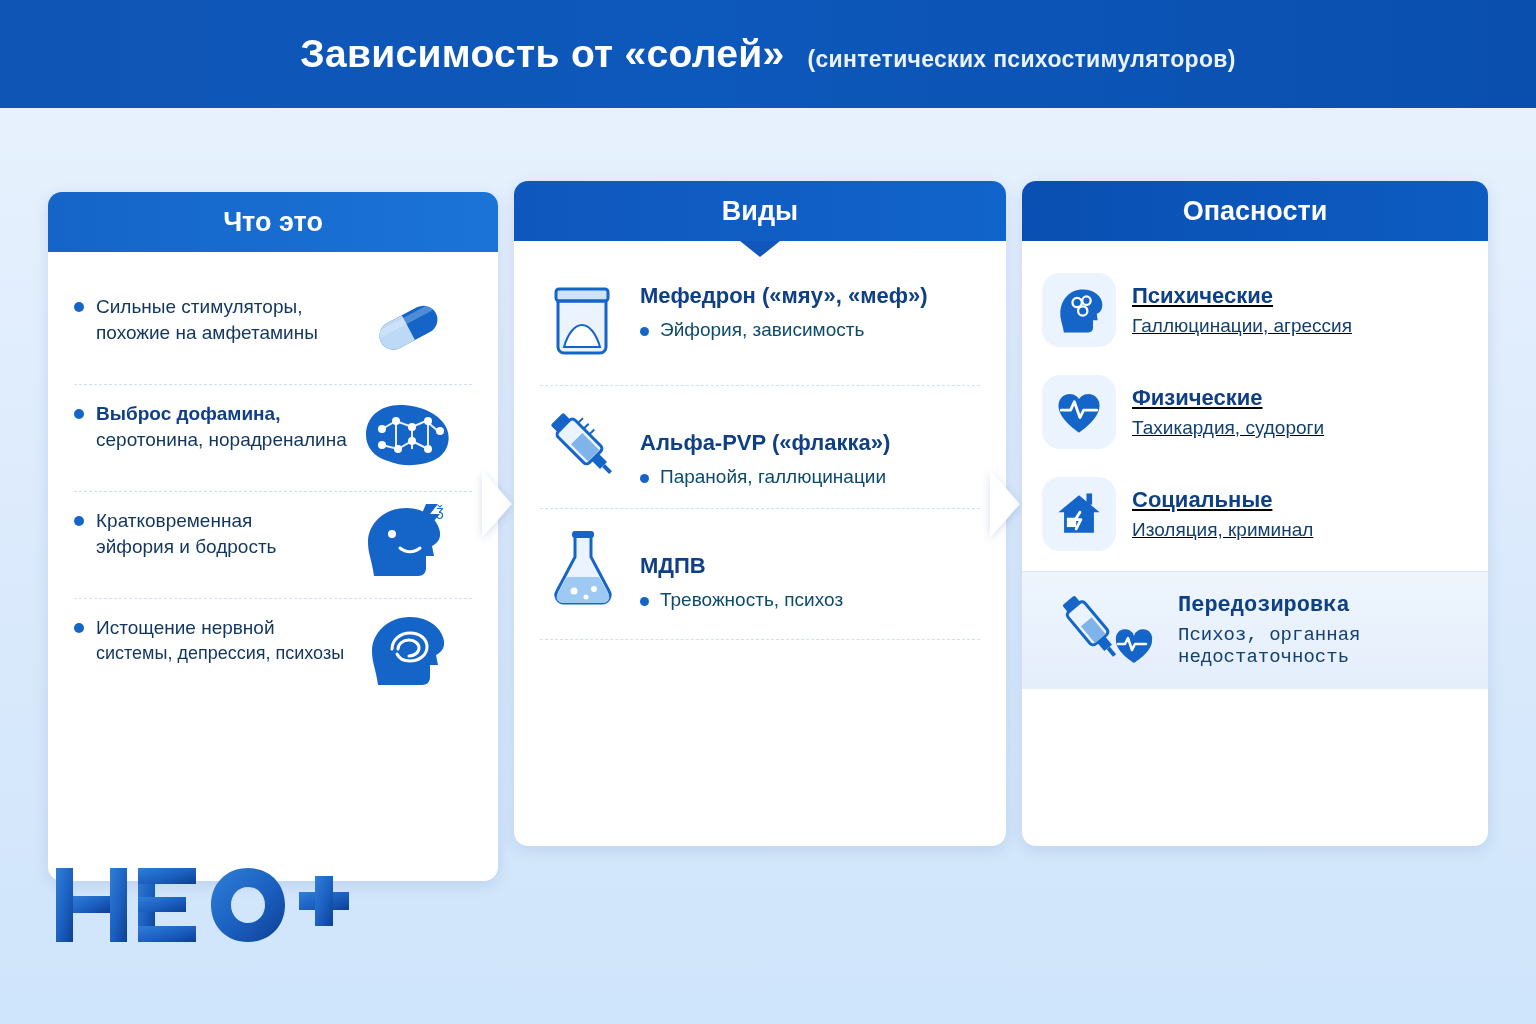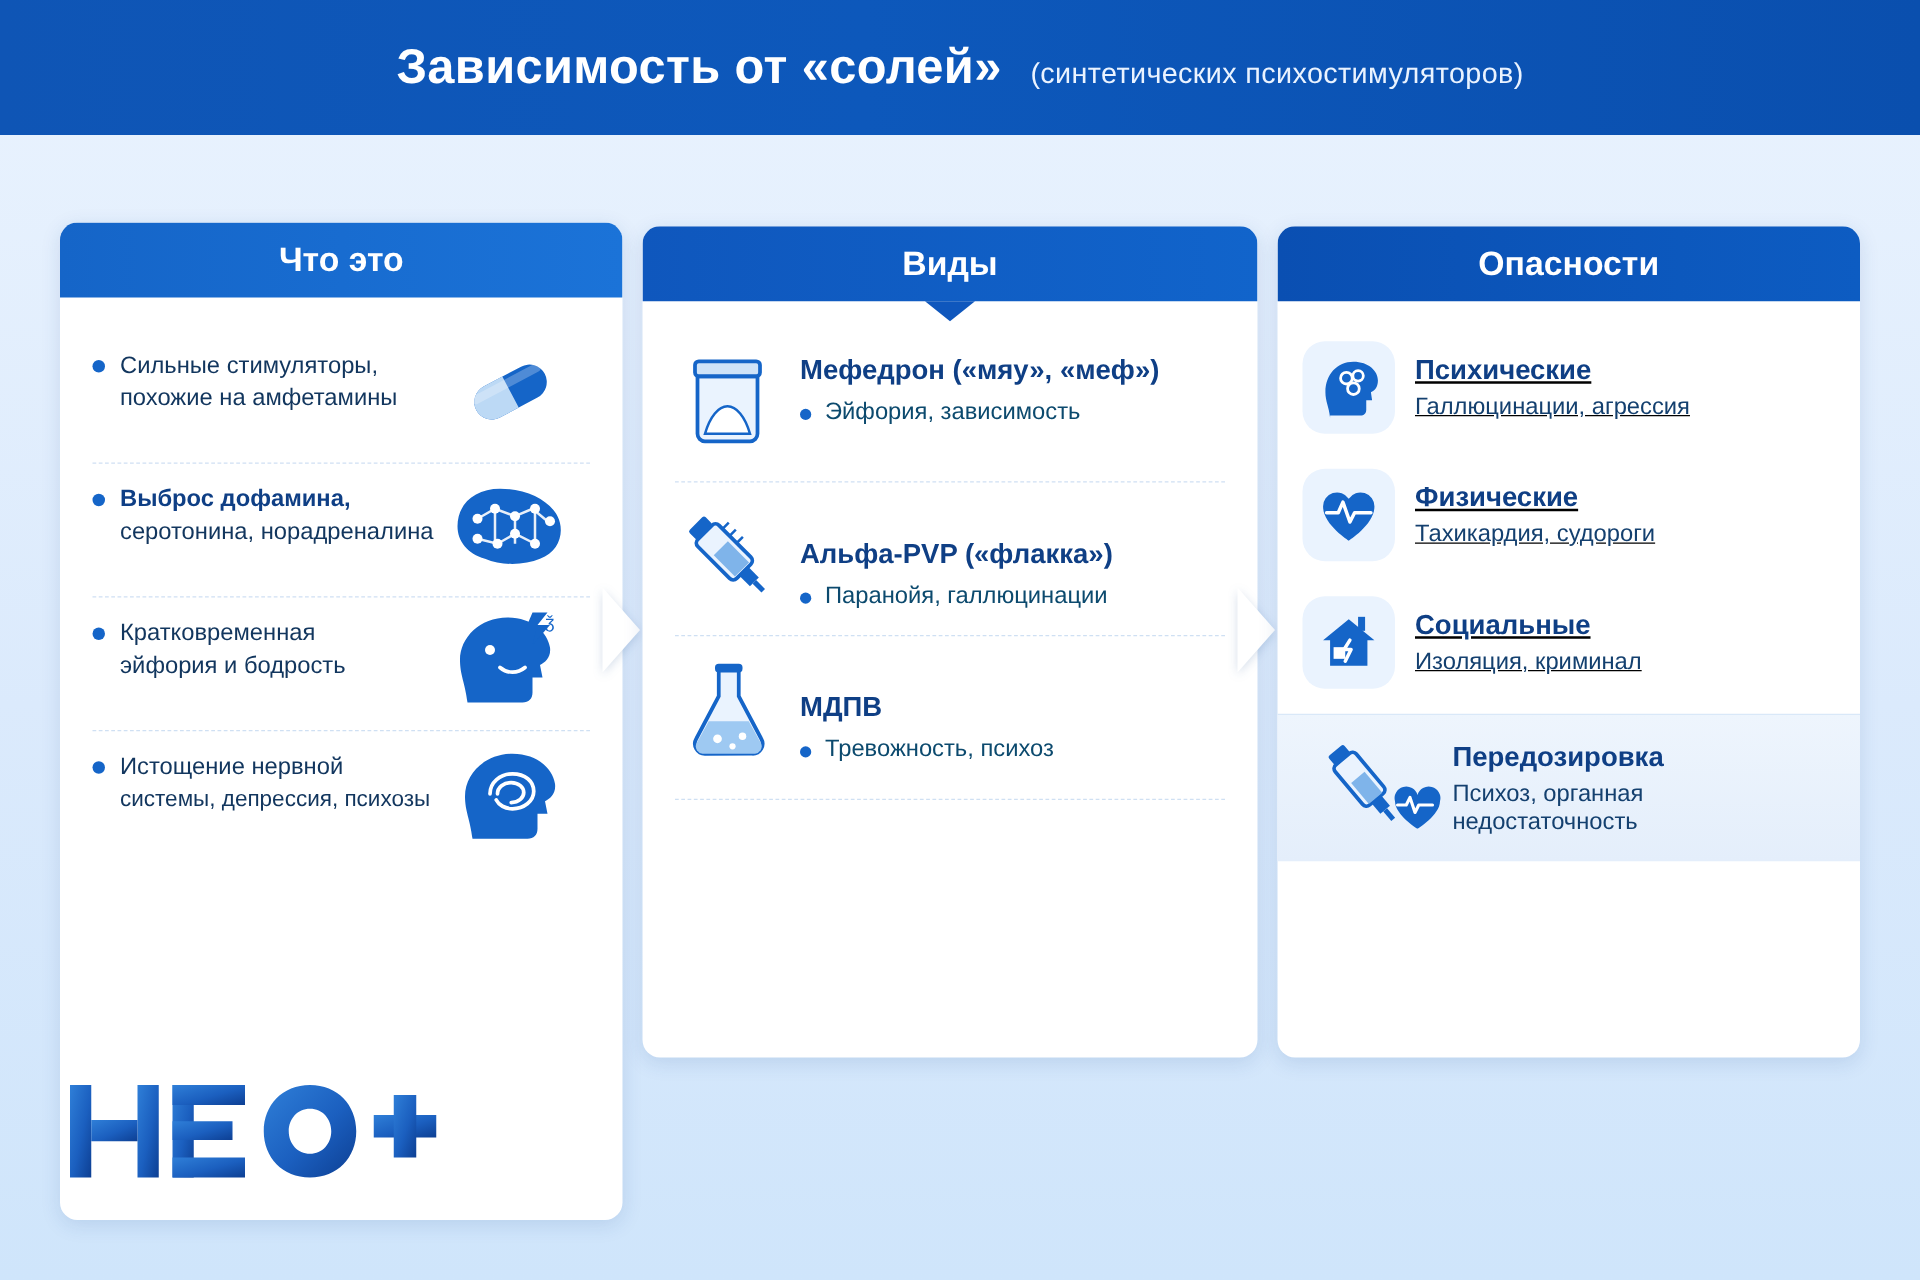--- a/index.html
+++ b/index.html
@@ -14,35 +14,35 @@
   .header{
     position:absolute;left:0;top:0;width:1536px;height:108px;
     background:linear-gradient(90deg,#0f55b5 0%, #0d58bb 45%, #0a4fae 100%);
     display:flex;align-items:center;justify-content:center;
   }
   .header-title{
     color:#ffffff;font-size:39px;font-weight:bold;letter-spacing:.3px;
     white-space:nowrap;
   }
   .header-sub{
-    color:#eaf3ff;font-size:23px;font-weight:normal;margin-left:23px;
+    color:#eaf3ff;font-size:23px;font-weight:bold;margin-left:23px;
   }
   
   .col{
     position:absolute;
     background:#ffffff;
     border-radius:14px;
     box-shadow:0 4px 16px rgba(20,70,140,.13);
     overflow:hidden;
   }
   .col-head{
     height:60px;display:flex;align-items:center;justify-content:center;
     color:#fff;font-size:27px;font-weight:bold;
   }
-  .col1{left:48px;top:178px;width:450px;height:798px;}
+  .col1{left:48px;top:192px;width:450px;height:689px;}
   .col1 .col-head{background:linear-gradient(90deg,#1565c8 0%,#1b73d8 100%);}
   .col2{left:514px;top:181px;width:492px;height:665px;}
   .col2 .col-head{background:linear-gradient(90deg,#0f57bd 0%,#1164cb 100%);}
   .col3{left:1022px;top:181px;width:466px;height:665px;}
   .col3 .col-head{background:linear-gradient(90deg,#0a4fb2 0%,#0d5cc2 100%);}
 
   .notch{
     position:absolute;left:50%;top:60px;transform:translateX(-50%);
     width:0;height:0;border-left:20px solid transparent;border-right:20px solid transparent;
     border-top:16px solid #0f57bd;
@@ -82,22 +82,22 @@
 
   
   .c3-body{padding:18px 20px 0 20px;text-decoration:underline;}
   .c3-item{display:flex;align-items:center;gap:16px;padding:14px 0;}
   .c3-ic{width:74px;height:74px;flex:0 0 74px;border-radius:18px;background:#eaf3fe;display:flex;align-items:center;justify-content:center;}
   .c3-title{font-size:22px;font-weight:bold;color:#0f3f85;margin-bottom:6px;}
   .c3-sub{font-size:19px;color:#14406f;}
   .c3-overdose{
     margin-top:6px;border-top:1px solid #d9e8f8;
     background:linear-gradient(180deg,#eef5fd 0%, #e4eefb 100%);
-    display:flex;align-items:center;gap:0;padding:32px 20px;
-    height:118px;box-sizing:border-box;
+    display:flex;align-items:center;gap:16px;padding:32px 20px;
+    height:118px;box-sizing:border-box;font-family:Liberation Mono, monospace;
   }
   .c3-overdose .big-ic{width:120px;flex:0 0 120px;height:84px;display:flex;align-items:center;justify-content:center;}
 
   
   .logo{position:absolute;left:52px;top:862px;width:300px;height:90px;}
 </style>
 </head>
 <body>
 
 <div class="header">

